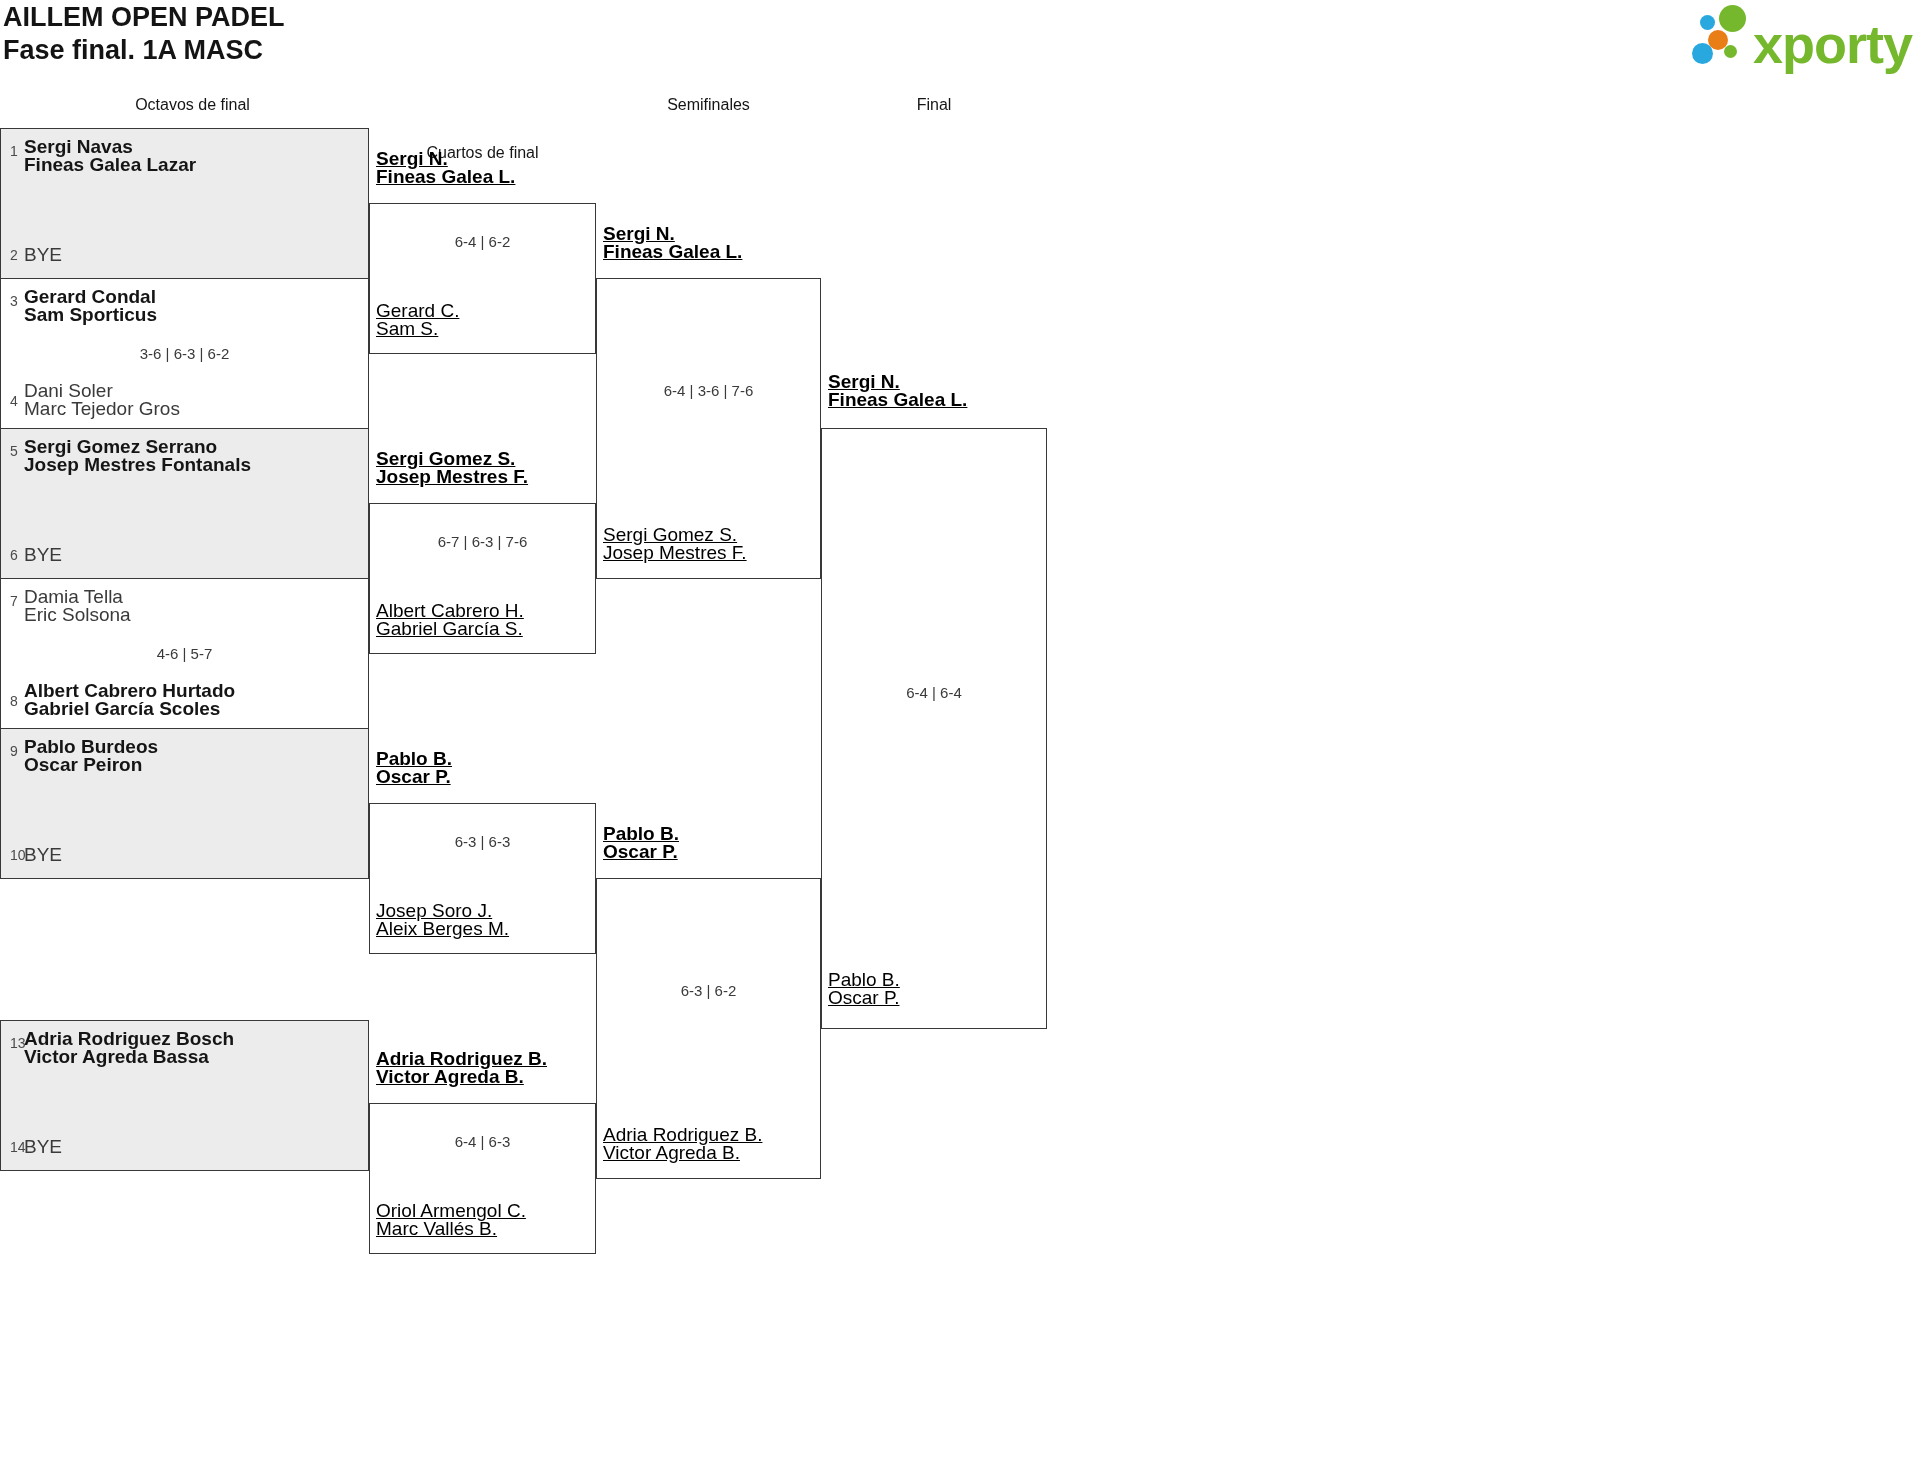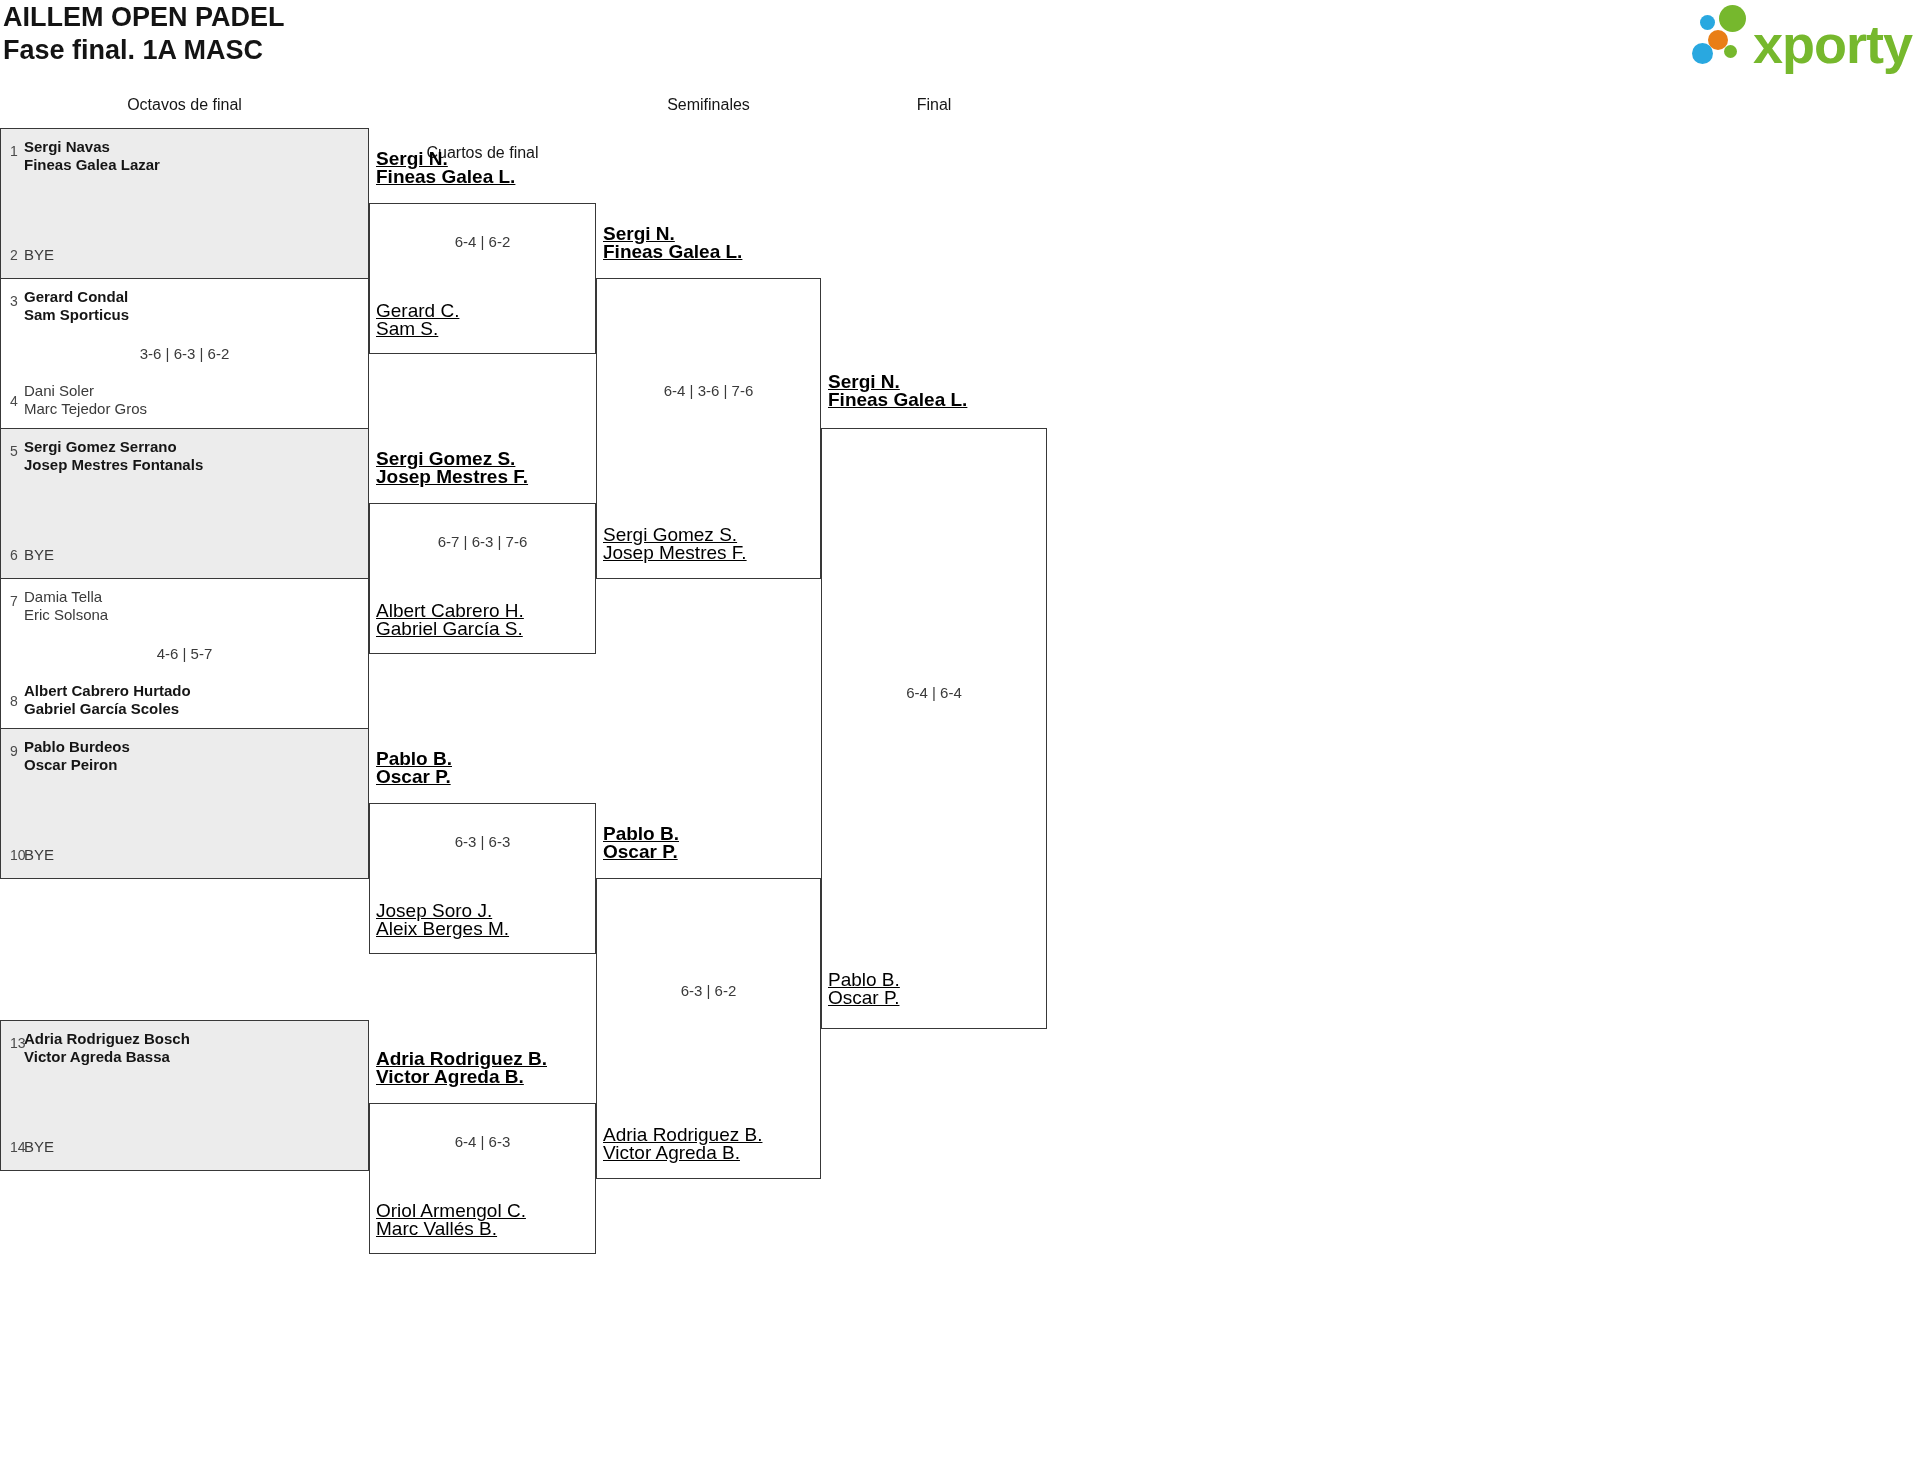--- a/index.html
+++ b/index.html
@@ -4,34 +4,34 @@
 <style>
   html,body { margin:0; padding:0; background:#ffffff; }
   .page {
     position:relative; width:1920px; height:1459px; background:#ffffff;
     font-family:"Liberation Sans", sans-serif; color:#161616; overflow:hidden;
   }
   .title    { position:absolute; left:3px; top:2px;  font-size:27px; font-weight:bold; color:#141414; letter-spacing:0; }
   .subtitle { position:absolute; left:3px; top:35px; font-size:27px; font-weight:bold; color:#141414; }
 
   .round-header { position:absolute; top:96px; font-size:16px; font-weight:500; color:#161616; text-align:center; }
-  .rh-0 { left:0;     width:369px; }
+  .rh-0 { left:8px;     width:369px; }
   .rh-1 { left:369px; width:227px;margin-top:48px; }
   .rh-2 { left:596px; width:225px; }
   .rh-3 { left:821px; width:226px; }
 
   
   .o-box { position:absolute; left:0; width:369px; height:151px; box-sizing:border-box;
            border:1px solid #383838; background:#ffffff; }
   .o-box.bye { background:#ececec; }
   .seed { position:absolute; left:9px; font-size:14px; color:#4a4a4a; }
   .seed-top { top:14px; }
   .seed-bottom { bottom:19px; }
   .bye .seed-bottom { bottom:15px; }
-  .team { font-size:15px; line-height:18px; color:#3a3a3a; white-space:pre-line; }
+  .team { font-size:19px; line-height:18px; color:#3a3a3a; white-space:pre-line; }
   .team-top { position:absolute; left:23px; top:9px; }
   .team-bottom { position:absolute; left:23px; bottom:10px; }
   .bye .team-bottom { bottom:14px; }
   .winner { font-weight:bold; color:#151515; }
   .o-score { position:absolute; left:0; width:100%; top:66px; text-align:center;
              font-size:15px; color:#3a3a3a; }
 
   
   .stage-box { position:absolute; box-sizing:border-box; border:1px solid #383838; background:transparent; }
   .adv-label { position:absolute; font-size:19px; line-height:18px; color:#000000; white-space:pre-line;text-decoration:underline; }

